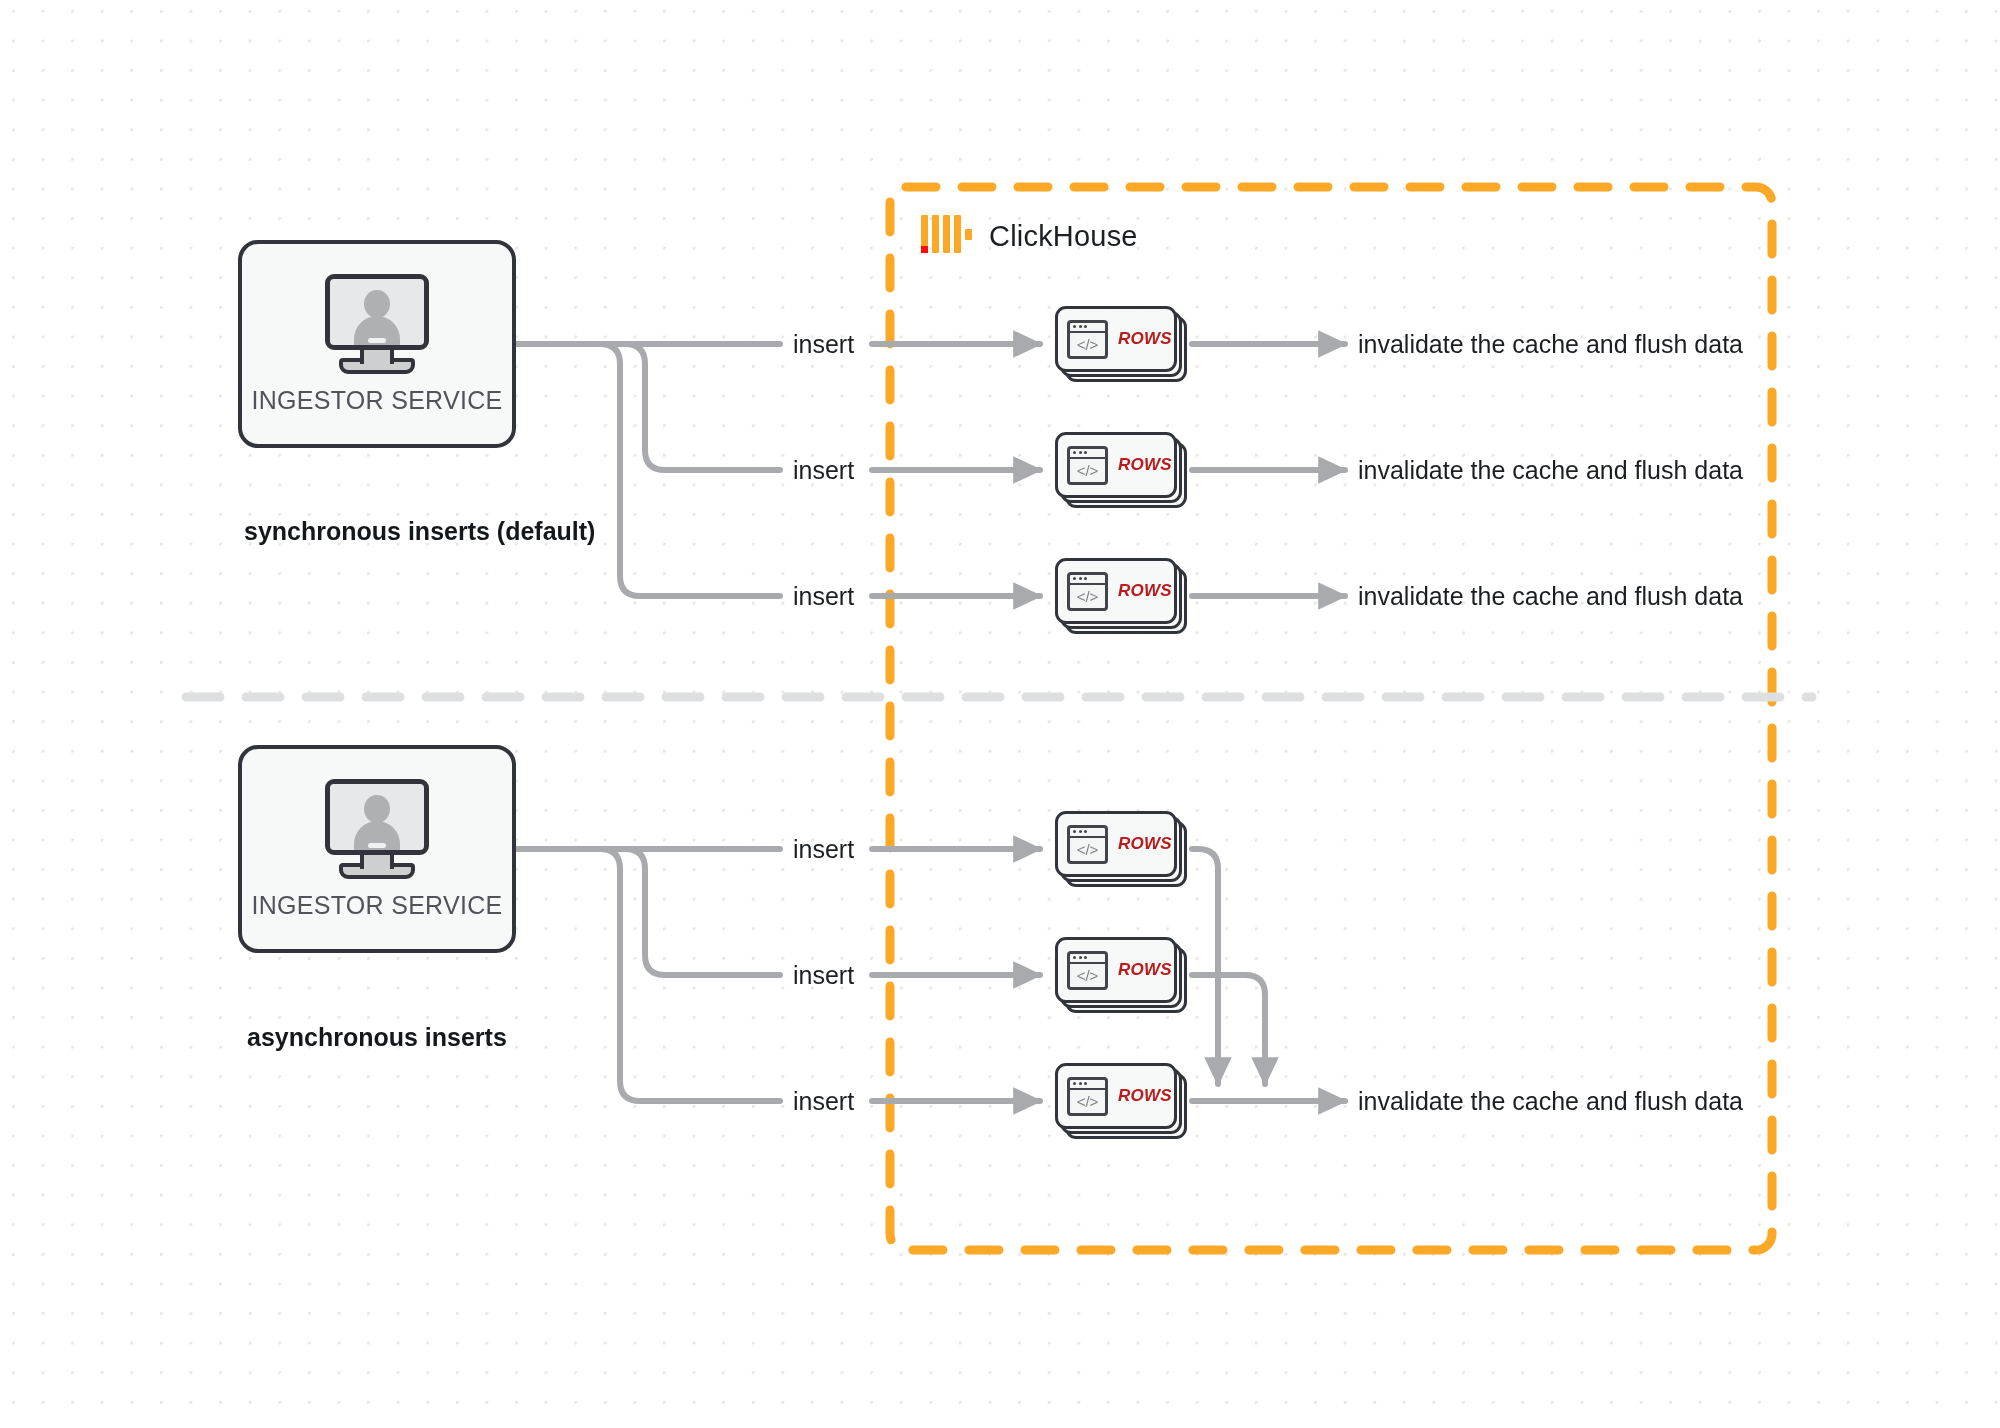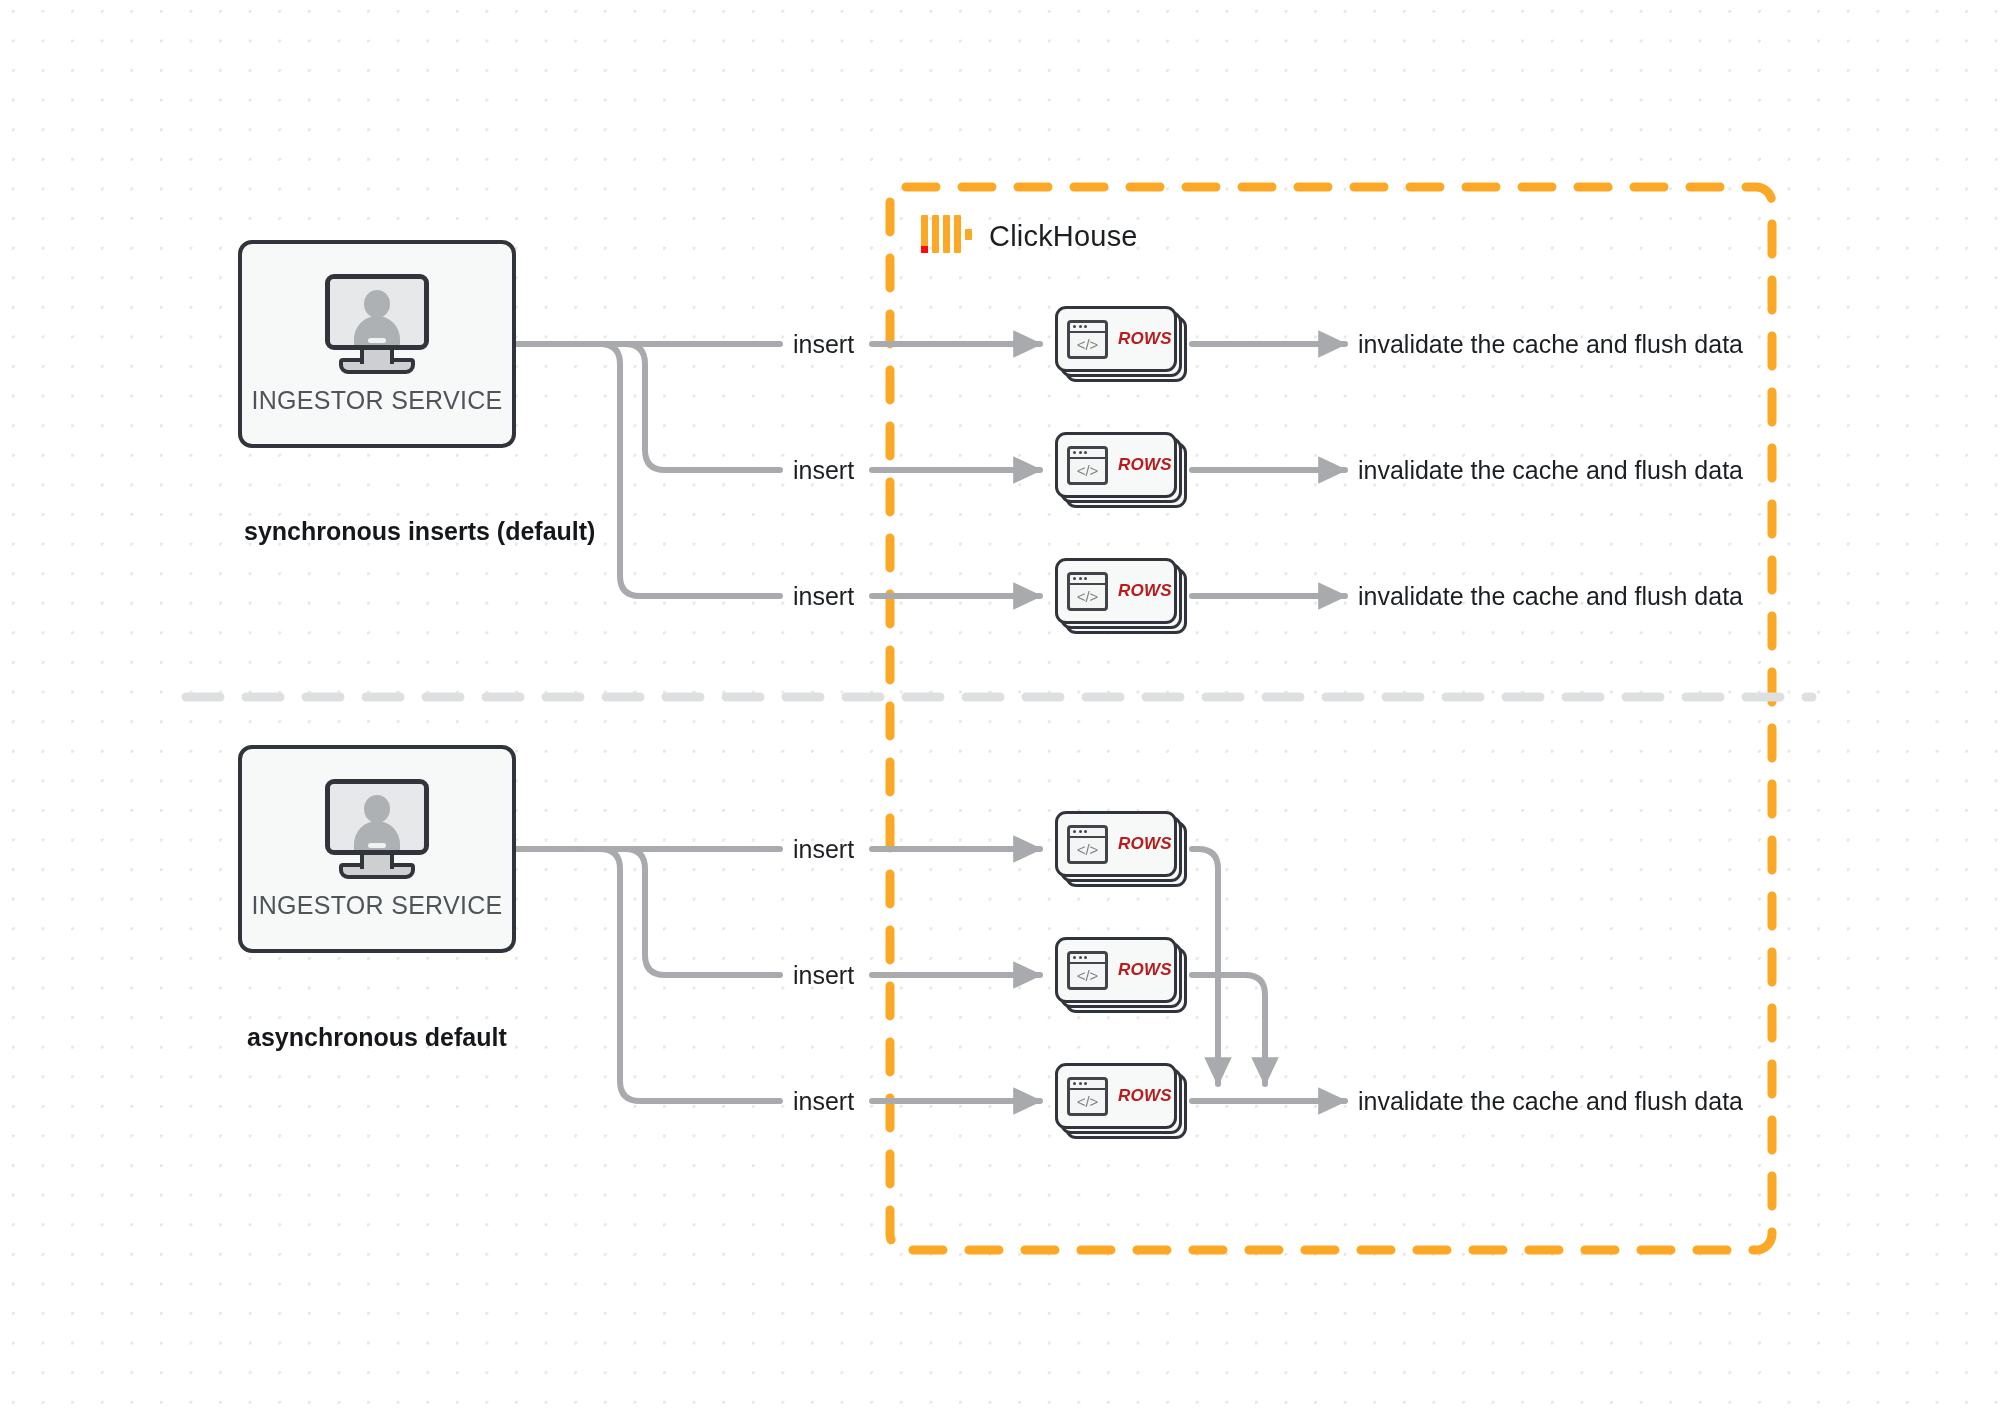--- a/index.html
+++ b/index.html
@@ -25,21 +25,21 @@
     width: 2000px;
     height: 1428px;
   }
 
   
   .node-box {
     position: absolute;
     box-sizing: border-box;
     background: #f7f8f8;
     border: 4px solid #31353b;
-    border-radius: 14px;
+    border-radius: 20px;
     display: flex;
     flex-direction: column;
     align-items: center;
     justify-content: center;
   }
   .node-label {
     font-size: 25px;
     letter-spacing: 0.3px;
     color: #4e5459;
     margin-top: 14px;
@@ -419,21 +419,21 @@
       <div class="monitor-neck"></div>
       <div class="monitor-screen">
         <div class="avatar-head"></div>
         <div class="avatar-body"></div>
       </div>
       <div class="monitor-notch"></div>
     </div>
     <div class="node-label">INGESTOR SERVICE</div>
   </div>
 
-  <div class="section-label" style="left:247px; top:1023px;">asynchronous default</div>
+  <div class="section-label" style="left:247px; top:1023px;">asynchronous inserts</div>
 
   <div class="flow-label" style="left:793px; top:835px;">insert</div>
   <div class="flow-label" style="left:793px; top:961px;">insert</div>
   <div class="flow-label" style="left:793px; top:1087px;">insert</div>
 
   <div class="rows-card" style="left:1055px; top:811px;">
     <div class="stack-back2"></div>
     <div class="stack-back1"></div>
     <div class="stack-front">
       <div class="win-icon">

